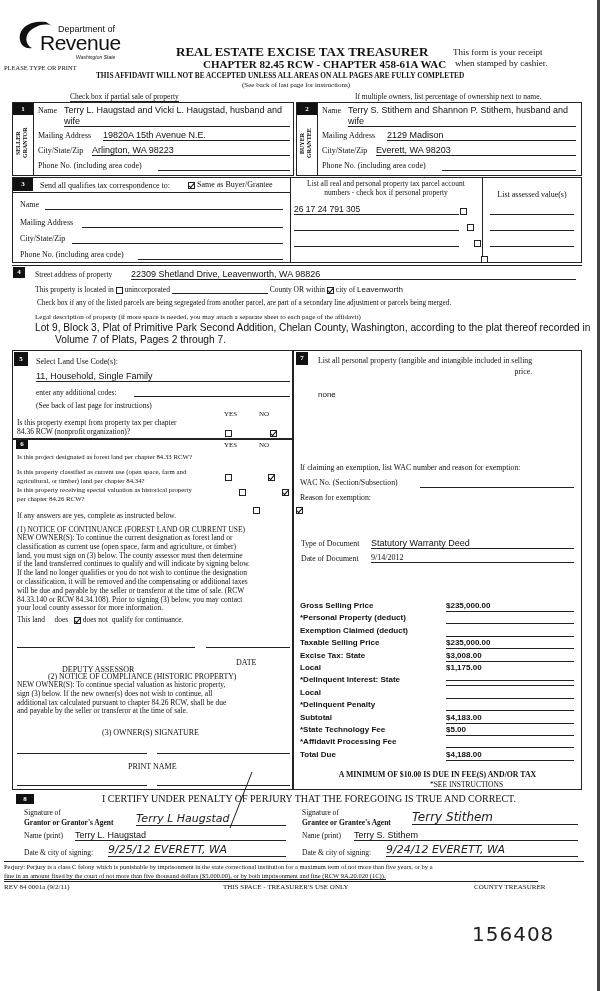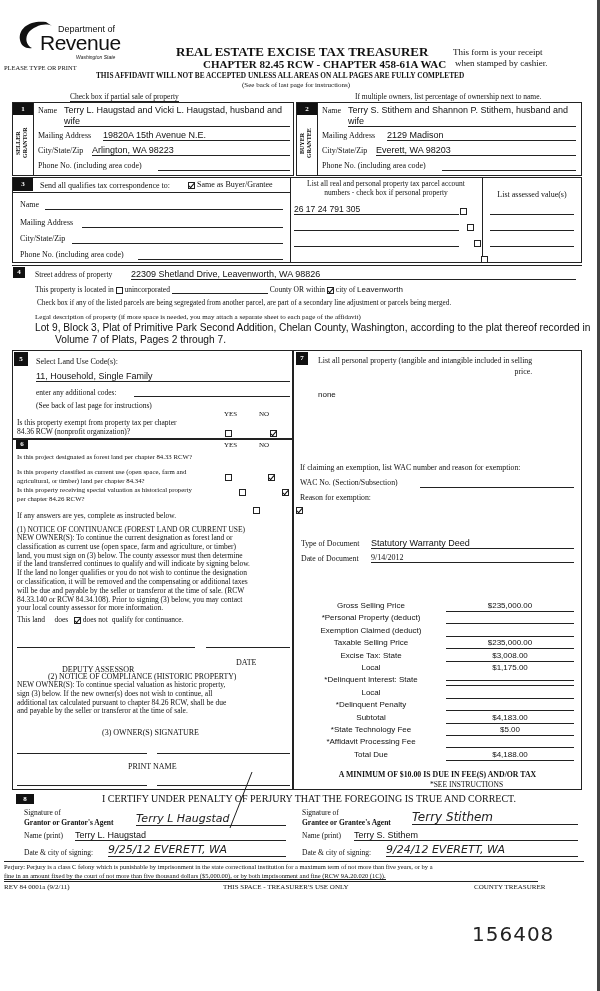--- a/index.html
+++ b/index.html
@@ -10,21 +10,21 @@
   .bold { font-weight: bold; }
   .ul { border-bottom: 1px solid #222; }
   .box { position: absolute; border: 1px solid #222; }
   .num { position: absolute; background: #111; color: #fff; font-weight: bold; font-size: 7px; text-align: center; }
   .cb { display: inline-block; width: 7px; height: 7px; border: 1px solid #222; vertical-align: middle; position: relative; background: #fff; }
   .cb.checked::after { content: ""; position: absolute; left: 1px; top: -1px; width: 2px; height: 5px; border-right: 1.2px solid #111; border-bottom: 1.2px solid #111; transform: rotate(40deg); }
   .fill { font-family: "Liberation Sans", sans-serif; font-size: 9px; }
   .line { position: absolute; border-bottom: 1px solid #222; }
   .vert { position: absolute; writing-mode: vertical-rl; transform: rotate(180deg); font-size: 6px; font-weight: bold; text-align: center; line-height: 7px; }
   .hand { font-family: "DejaVu Sans", sans-serif; font-style: italic; color: #222; }
-  .r { text-align: center; }
+  .r { text-align: left; font-weight: bold; }
   .c { text-align: center; }
   .rightedge { position: absolute; right: 0; top: 0; width: 3px; height: 991px; background: #444; }
 </style>
 </head>
 <body>
 
 
 
 <div class="rightedge"></div>
 

